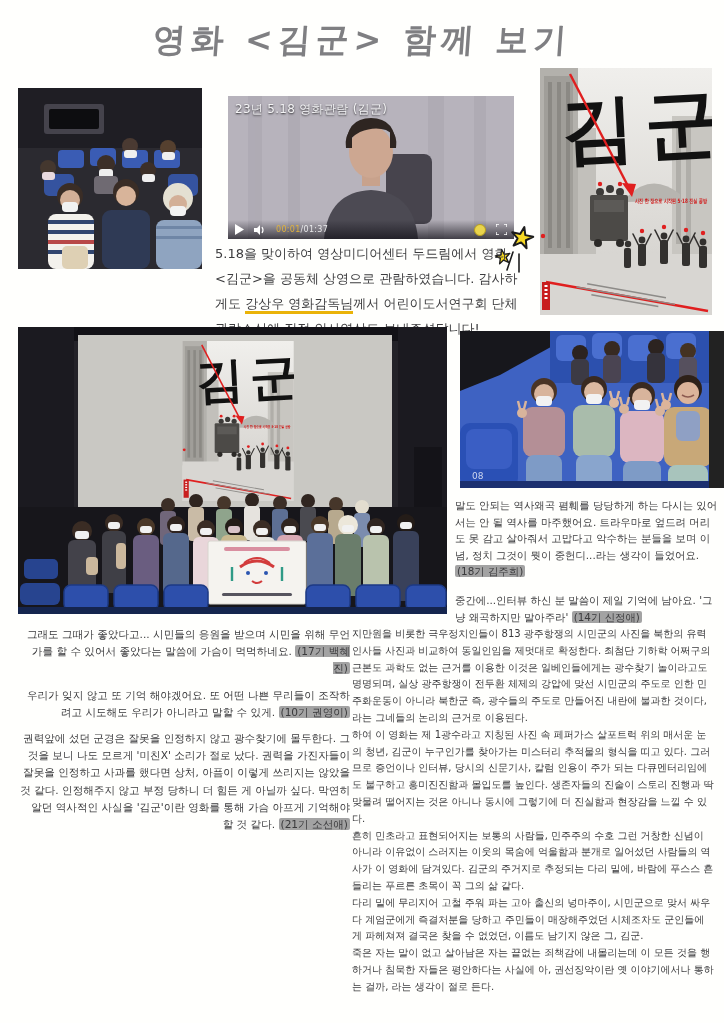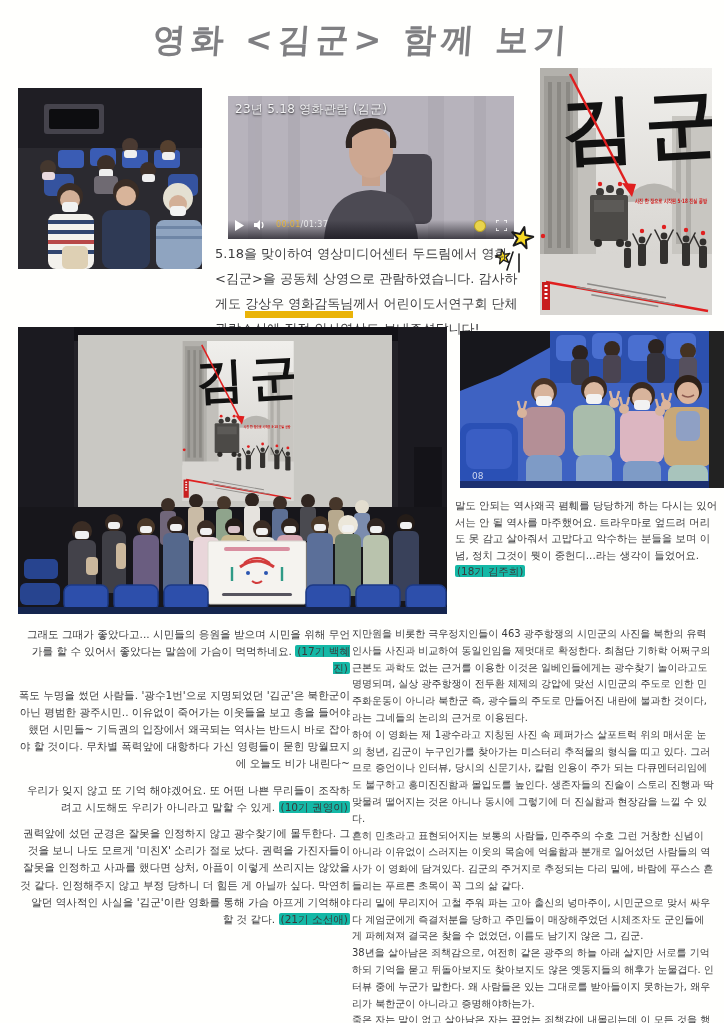--- a/index.html
+++ b/index.html
@@ -9,33 +9,33 @@
   
   .page-title{left:0;right:0;top:18px;text-align:center;font-size:33px;font-weight:bold;
               color:#7f7f82;letter-spacing:5px;transform:skewX(-4deg);}
   
   .ph{overflow:hidden;background:#222;}
   .ph svg{display:block;}
   
   .video{left:228px;top:96px;width:286px;height:143px;background:#b6b2bb;}
   .vid-title{position:absolute;left:7px;top:5px;color:#f4f4f6;font-size:12px;
              text-shadow:0 1px 2px rgba(0,0,0,.8);letter-spacing:.3px;}
-  .vid-bar{position:absolute;left:0;right:0;bottom:0;height:19px;display:flex;
+  .vid-bar{position:absolute;left:0;right:0;bottom:0;height:19px;display:flex;align-items:center;
            gap:10px;padding:0 7px;background:linear-gradient(to top,rgba(20,18,26,.72),rgba(20,18,26,0));}
   .vid-time{font-size:8px;letter-spacing:.3px;}
   .t-cur{color:#e0b23d;} .t-sep,.t-tot{color:#e8e8ea;}
   .vid-spacer{flex:1;}
   .yellow-dot{width:10px;height:10px;border-radius:50%;background:#e9d44c;border:1px solid #b89f1f;}
   
   .intro{left:215px;top:241px;width:304px;font-size:13px;line-height:25px;color:#3c3c3e;}
-  .uline{border-bottom:7px solid #eab308;padding-bottom:0px;}
+  .uline{border-bottom:3px solid #eab308;padding-bottom:0px;}
   
   .stars{left:489px;top:224px;width:52px;height:52px;}
   
-  .hl{background:#14b8a6;padding:0 2px;border-radius:2px;}
+  .hl{background:#a3a3a3;padding:0 2px;border-radius:2px;}
   .impressions{left:455px;top:497px;width:263px;font-size:10.4px;line-height:16.6px;color:#3a3a3c;}
   .impressions p{margin:0 0 12px 0;}
   .col{top:626px;font-size:10.6px;color:#39393b;}
   .col-left{left:18px;width:332px;line-height:17.2px;}
   .col-left p{margin:0 0 9px 0;text-align:right;}
   .col-right{left:352px;width:362px;font-size:10px;line-height:16.8px;}
   .col-right p{margin:0;}
 </style>
 </head>
 <body>
@@ -477,32 +477,31 @@
             <line x1="-24" y1="12" x2="-26" y2="4" stroke="#dcb49a" stroke-width="2.4"></line>
             <line x1="-19" y1="12" x2="-17" y2="4" stroke="#dcb49a" stroke-width="2.4"></line>
         </g>
       </g>
       <rect x="0" y="150" width="249" height="7" fill="#1c3070"></rect>
     </svg>
   </div>
 
   <div class="abs impressions">
     <p><span>말도 안되는 역사왜곡 폄훼를 당당하게 하는 다시는 있어서는 안 될 역사를 마주했어요. 트라우마로 엎드려 머리도 못 감고 살아줘서 고맙다고 악수하는 분들을 보며 이념, 정치 그것이 뭣이 중헌디...라는 생각이 들었어요. </span><span class="hl">(18기 김주희)</span></p>
+    <p><span>중간에...인터뷰 하신 분 말씀이 제일 기억에 남아요. '그냥 왜곡하지만 말아주라' </span><span class="hl">(14기 신정애)</span></p>
   </div>
 
   <div class="abs col col-left">
     <p><span>그래도 그때가 좋았다고... 시민들의 응원을 받으며 시민을 위해 무언가를 할 수 있어서 좋았다는 말씀에 가슴이 먹먹하네요. </span><span class="hl">(17기 백혜진)</span></p>
-    <p><span>폭도 누명을 썼던 사람들. '광수1번'으로 지명되었던 '김군'은 북한군이 아닌 평범한 광주시민.. 이유없이 죽어가는 이웃들을 보고 총을 들어야했던 시민들~ 기득권의 입장에서 왜곡되는 역사는 반드시 바로 잡아야 할 것이다. 무차별 폭력앞에 대항하다 가신 영령들이 묻힌 망월묘지에 오늘도 비가 내린다~</span><span></span></p>
     <p><span>우리가 잊지 않고 또 기억 해야겠어요. 또 어떤 나쁜 무리들이 조작하려고 시도해도 우리가 아니라고 말할 수 있게. </span><span class="hl">(10기 권영이)</span></p>
     <p><span>권력앞에 섰던 군경은 잘못을 인정하지 않고 광수찾기에 몰두한다. 그것을 보니 나도 모르게 '미친X' 소리가 절로 났다. 권력을 가진자들이 잘못을 인정하고 사과를 했다면 상처, 아픔이 이렇게 쓰리지는 않았을 것 같다. 인정해주지 않고 부정 당하니 더 힘든 게 아닐까 싶다. 막연히 알던 역사적인 사실을 '김군'이란 영화를 통해 가슴 아프게 기억해야 할 것 같다. </span><span class="hl">(21기 소선애)</span></p>
   </div>
 
   <div class="abs col col-right">
-    <p>지만원을 비롯한 극우정치인들이 463 광주항쟁의 시민군의 사진을 북한의 유력인사들 사진과 비교하여 동일인임을 제멋대로 확정한다. 최첨단 기하학 어쩌구의 근본도 과학도 없는 근거를 이용한 이것은 일베인들에게는 광수찾기 놀이라고도 명명되며, 실상 광주항쟁이 전두환 체제의 강압에 맞선 시민군의 주도로 인한 민주화운동이 아니라 북한군 즉, 광수들의 주도로 만들어진 내란에 불과한 것이다,라는 그네들의 논리의 근거로 이용된다.</p>
+    <p>지만원을 비롯한 극우정치인들이 813 광주항쟁의 시민군의 사진을 북한의 유력인사들 사진과 비교하여 동일인임을 제멋대로 확정한다. 최첨단 기하학 어쩌구의 근본도 과학도 없는 근거를 이용한 이것은 일베인들에게는 광수찾기 놀이라고도 명명되며, 실상 광주항쟁이 전두환 체제의 강압에 맞선 시민군의 주도로 인한 민주화운동이 아니라 북한군 즉, 광수들의 주도로 만들어진 내란에 불과한 것이다,라는 그네들의 논리의 근거로 이용된다.</p>
     <p>하여 이 영화는 제 1광수라고 지칭된 사진 속 페퍼가스 살포트럭 위의 매서운 눈의 청년, 김군이 누구인가를 찾아가는 미스터리 추적물의 형식을 띠고 있다. 그러므로 증언이나 인터뷰, 당시의 신문기사, 칼럼 인용이 주가 되는 다큐멘터리임에도 불구하고 흥미진진함과 몰입도를 높인다. 생존자들의 진술이 스토리 진행과 딱 맞물려 떨어지는 것은 아니나 동시에 그렇기에 더 진실함과 현장감을 느낄 수 있다.</p>
     <p>흔히 민초라고 표현되어지는 보통의 사람들, 민주주의 수호 그런 거창한 신념이 아니라 이유없이 스러지는 이웃의 목숨에 억울함과 분개로 일어섰던 사람들의 역사가 이 영화에 담겨있다. 김군의 주거지로 추정되는 다리 밑에, 바람에 푸스스 흔들리는 푸르른 초목이 꼭 그의 삶 같다.</p>
     <p>다리 밑에 무리지어 고철 주워 파는 고아 출신의 넝마주이, 시민군으로 맞서 싸우다 계엄군에게 즉결처분을 당하고 주민들이 매장해주었던 시체조차도 군인들에게 파헤쳐져 결국은 찾을 수 없었던, 이름도 남기지 않은 그, 김군.</p>
-    <p>38년을 살아남은 죄책감으로, 여전히 같은 광주의 하늘 아래 살지만 서로를 기억하되 기억을 묻고 뒤돌아보지도 찾아보지도 않은 옛동지들의 해후가 눈물겹다. 인터뷰 중에 누군가 말한다. 왜 사람들은 있는 그대로를 받아들이지 못하는가, 왜우리가 북한군이 아니라고 증명해야하는가.</p>
     <p>죽은 자는 말이 없고 살아남은 자는 끝없는 죄책감에 내몰리는데 이 모든 것을 행하거나 침묵한 자들은 평안하다는 사실에 아, 권선징악이란 옛 이야기에서나 통하는 걸까, 라는 생각이 절로 든다.</p>
 
   </div>
 
 </div>
 
 </body></html>

